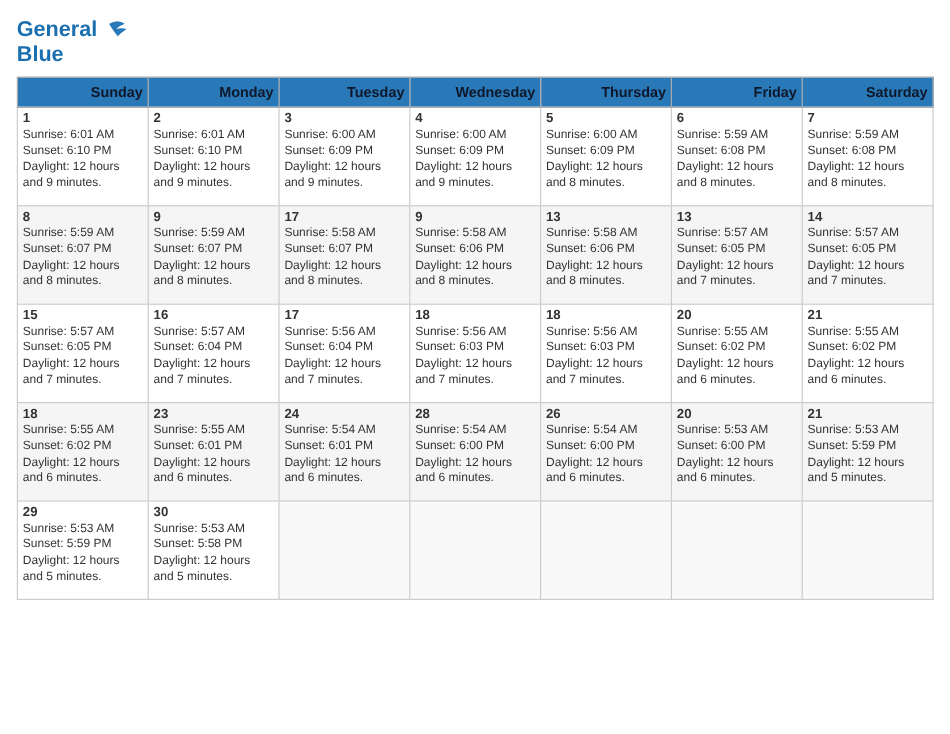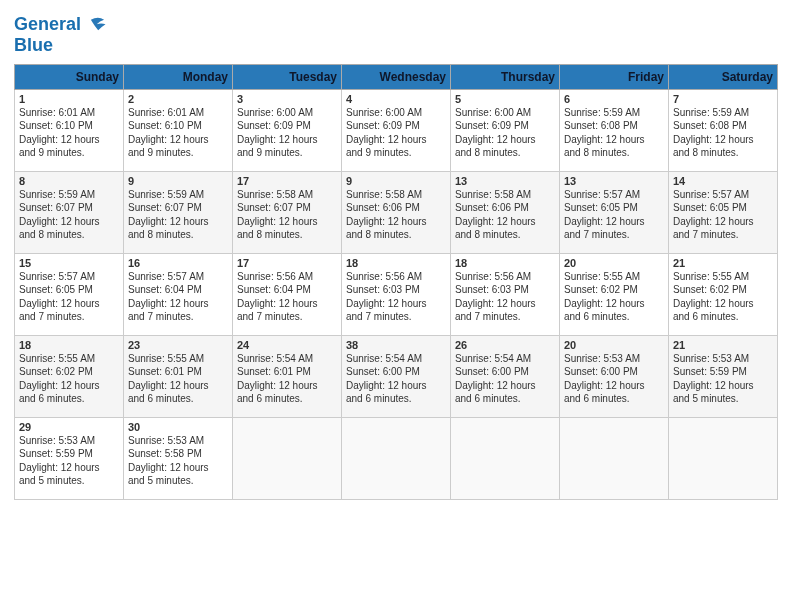--- a/index.html
+++ b/index.html
@@ -325,21 +325,21 @@
       </td>
           <td>
         <span class="day-num">24</span>
         <div class="cell-text">
           Sunrise: 5:54 AM<br>
           Sunset: 6:01 PM<br>
           Daylight: 12 hours and 6 minutes.
         </div>
       </td>
           <td>
-        <span class="day-num">38</span>
+        <span class="day-num">28</span>
         <div class="cell-text">
           Sunrise: 5:54 AM<br>
           Sunset: 6:00 PM<br>
           Daylight: 12 hours and 6 minutes.
         </div>
       </td>
           <td>
         <span class="day-num">26</span>
         <div class="cell-text">
           Sunrise: 5:54 AM<br>

